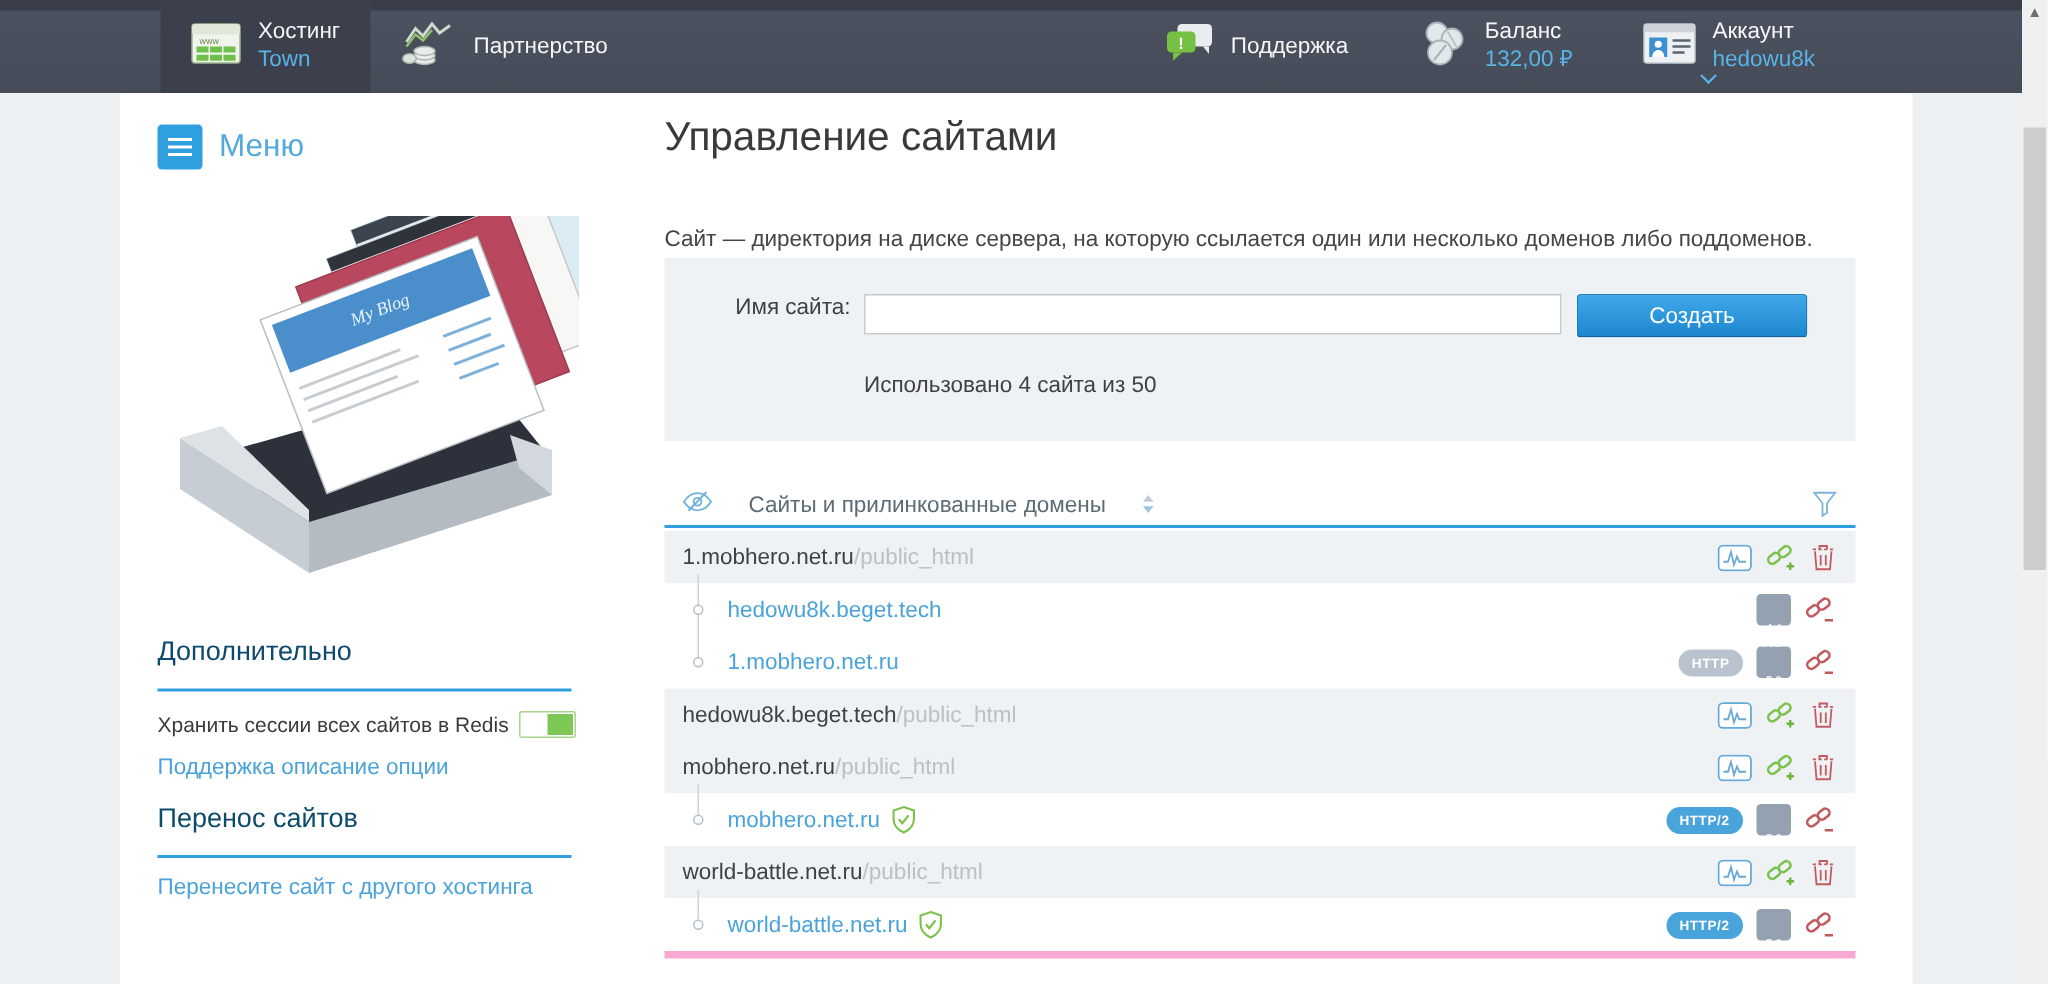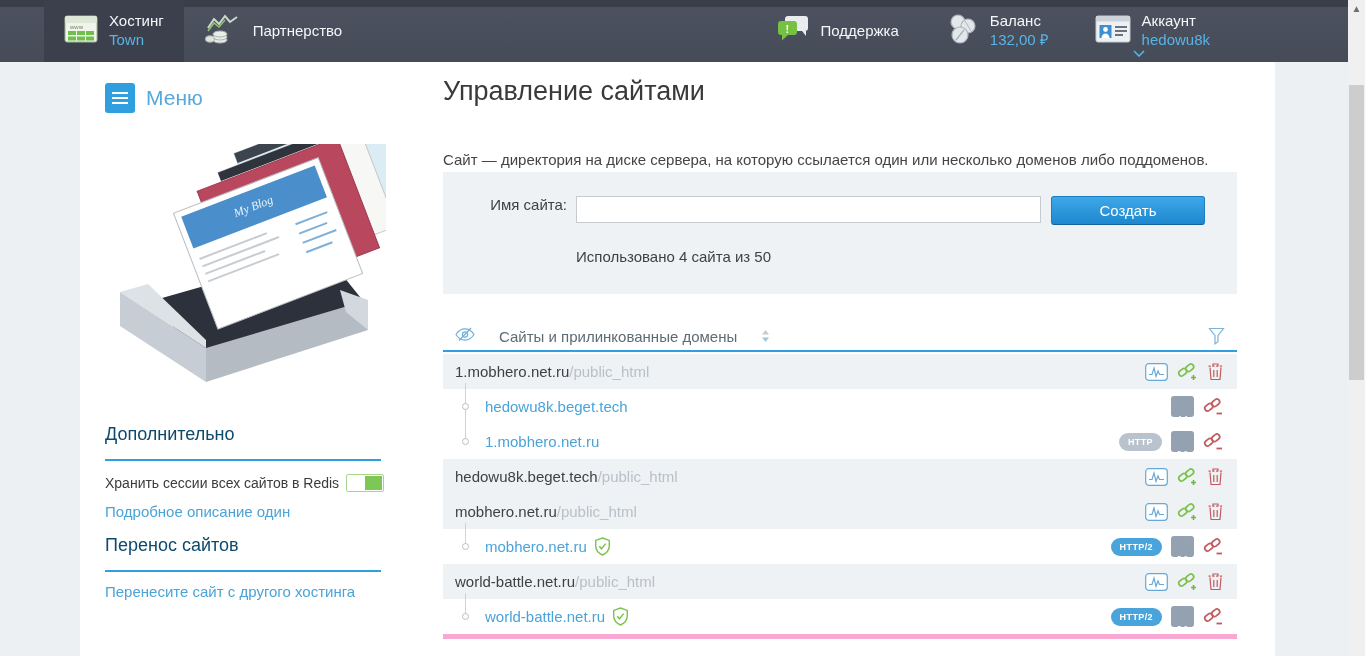--- a/index.html
+++ b/index.html
@@ -5,21 +5,21 @@
   * { margin:0; padding:0; box-sizing:border-box; }
   html,body { width:1365px; height:656px; overflow:hidden; }
   body { background:#ecf0f3; font-family:"Liberation Sans", sans-serif; position:relative; }
 
   
   .topbar { position:absolute; top:0; left:0; width:1348px; height:62px;
             background:linear-gradient(#4c525f,#454b57); display:flex; align-items:stretch; }
   .topbar::before { content:""; position:absolute; top:0; left:0; right:0; height:7px; background:#3a3e49; }
   .nav-item { display:flex; align-items:center; gap:11px; padding:0 20px; cursor:pointer; position:relative; z-index:1; }
   .nav-item.active { background:#3b404c; }
-  .nav-item:first-child { margin-left:44px; }
+  .nav-item:first-child { margin-left:107px; }
   .nav-lbl { display:flex; flex-direction:column; line-height:1.25; }
   .nav-lbl .l1 { color:#f4f6f8; font-size:15px; }
   .nav-lbl .l2 { color:#59b3e6; font-size:15px; }
   .topbar-right { margin-left:auto; display:flex; align-items:stretch; gap:6px; padding-right:118px; }
   .chev { position:absolute; bottom:1px; left:58px; }
 
   
   .scrollbar { position:absolute; top:0; right:0; width:17px; height:656px; background:#f1f0f1; z-index:5; }
   .sb-up { height:17px; display:flex; align-items:center; justify-content:center; color:#6e6e6e; font-size:10px; cursor:pointer; }
   .sb-thumb { position:absolute; top:85px; left:1px; width:15px; height:295px; background:#cdcdcd; cursor:pointer; }
@@ -226,21 +226,21 @@
   </div>
 
   <div class="side-title t-extra">Дополнительно</div>
 
   <div class="redis-row">
     <span>Хранить сессии всех сайтов в Redis</span>
     <span class="toggle">
         <span class="knob"></span>
       </span>
   </div>
-  <a class="side-link lk-redis">Подробное описание один</a>
+  <a class="side-link lk-redis">Поддержка описание опции</a>
 
   <div class="side-title t-transfer">Перенос сайтов</div>
   <a class="side-link lk-transfer">Перенесите сайт с другого хостинга</a>
 
   <div class="main">
     <div class="page-title">Управление сайтами</div>
     <div class="page-desc">Сайт — директория на диске сервера, на которую ссылается один или несколько доменов либо поддоменов.</div>
 
     <div class="panel">
       <div class="form-row">

